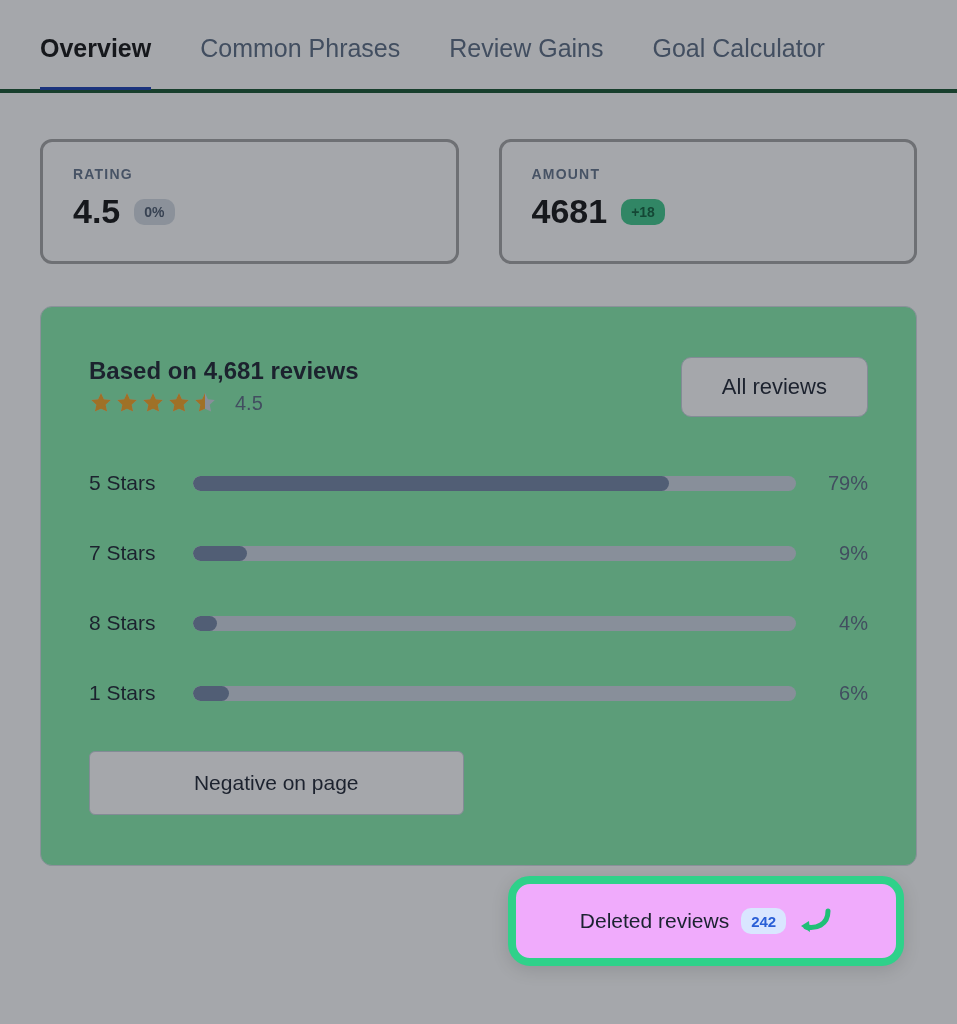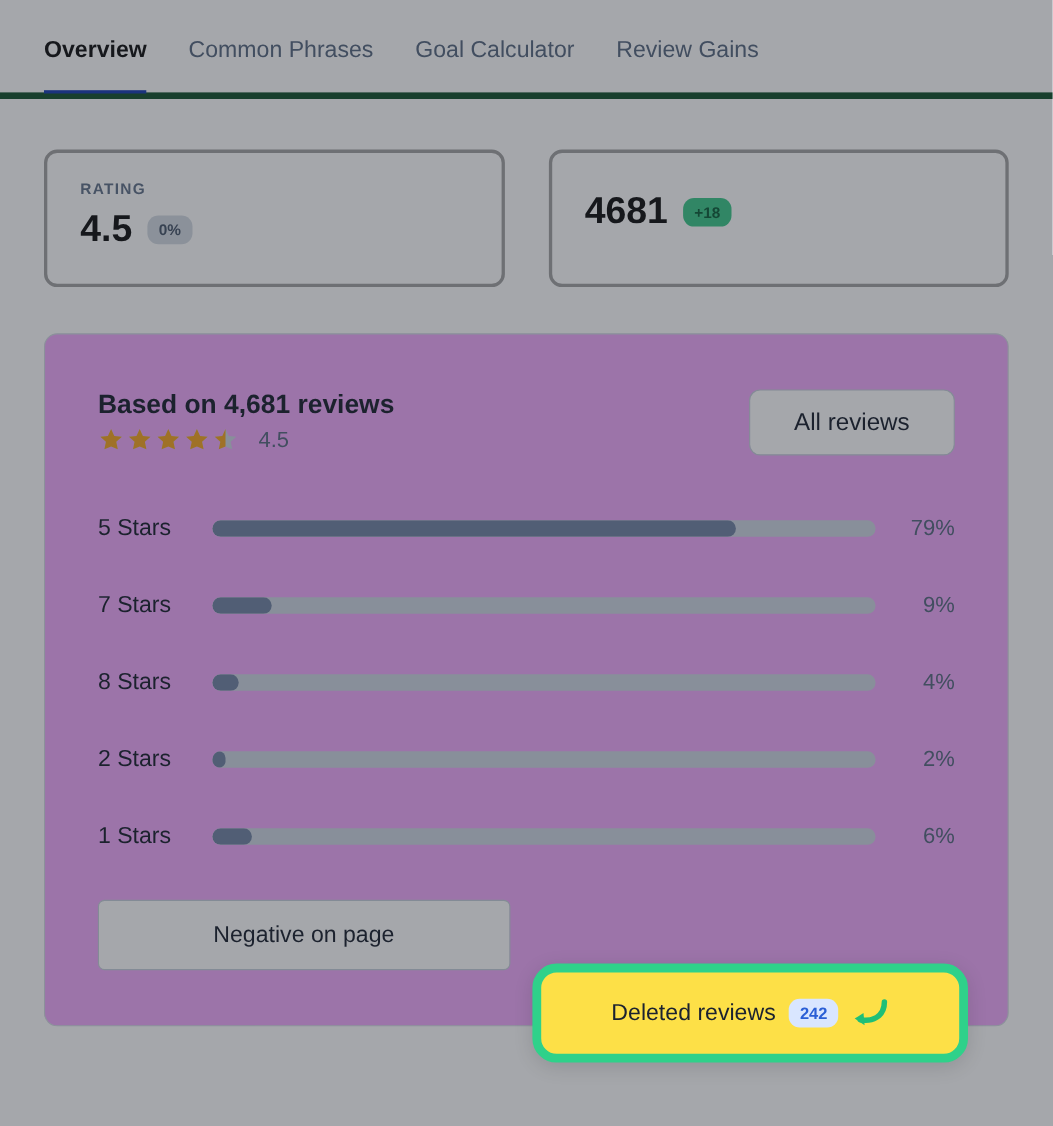--- a/index.html
+++ b/index.html
@@ -10,24 +10,24 @@
   .dimmer {
     position: absolute; inset: 0;
     background: rgba(30,35,45,0.40);
     pointer-events: none;
     z-index: 50;
   }
 
   
   .tabs {
     display: flex;
-    gap: 38px;
+    gap: 49px;
     padding: 34px 40px 0 40px;
-    border-bottom: 6px solid #14532d;
-    font-size: 21px;
+    border-bottom: 4px solid #14532d;
+    font-size: 25px;
     color: #5a6b82;
   }
   .tab {
     padding-bottom: 24px;
     cursor: pointer;
     white-space: nowrap;
   }
   .tab.active {
     color: #111;
     font-weight: 700;
@@ -63,21 +63,21 @@
   }
   .pill-gray { background: #d4dbe3; color: #49576b; }
   .pill-green { background: #3ec98a; color: #0e5f3b; }
   .pill-blue { background: #d9e6ff; color: #2a5fd6; font-size: 15px;}
 
   
   .reviews-panel {
     margin: 42px 40px 0 40px;
     border: 1px solid #d4dbe3;
     border-radius: 12px;
-    background: #f0abfc;
+    background: #86efac;
     padding: 50px 48px 50px 48px;
     position: relative;
   }
   .reviews-top {
     display: flex; justify-content: space-between; align-items: flex-start;
   }
   .based-on { font-size: 24px; font-weight: 700; color: #1b2230; }
   .stars-row { display: flex; align-items: center; gap: 18px; margin-top: 6px; }
   .stars { display: flex; gap: 2px; }
   .star-svg { width: 24px; height: 24px; display: block; }
@@ -117,49 +117,51 @@
     font-size: 21px; color: #1b2230; font-weight: 500;
     cursor: pointer;
   }
 
   
   .callout {
     position: absolute;
     z-index: 100;
     border: 8px solid #2fd18a;
     border-radius: 22px;
-    background: #fde047;
+    background: #f0abfc;
     display: flex; align-items: center; justify-content: center; gap: 12px;
     font-size: 21px; color: #1b2230; font-weight: 500;
     box-shadow: 0 4px 18px rgba(0,0,0,0.12);
     cursor: pointer;
     height: 90px;
+    margin-left: 24px;
   }
 </style>
 </head>
 <body>
 
 <div class="page">
 
   <div class="tabs">
     <div class="tab active">Overview</div>
     <div class="tab">Common Phrases</div>
+    <div class="tab">Review Gains</div>
     <div class="tab">Goal Calculator</div>
-    <div class="tab">Review Gains</div>
   </div>
 
   <div class="cards-row">
     <div class="card">
       <div class="card-label">RATING</div>
       <div class="card-value-row">
         <div class="card-value">4.5</div>
         <div class="pill pill-gray">0%</div>
       </div>
     </div>
     <div class="card">
+      <div class="card-label">AMOUNT</div>
       <div class="card-value-row">
         <div class="card-value">4681</div>
         <div class="pill pill-green">+18</div>
       </div>
     </div>
   </div>
 
   <div class="reviews-panel">
 
     <div class="reviews-top">
@@ -233,27 +235,20 @@
             <div class="dist-fill" style="width: 9%;"></div>
           </div>
           <div class="dist-pct">9%</div>
         </div>
         <div class="dist-row">
           <div class="dist-label">8 Stars</div>
           <div class="dist-bar">
             <div class="dist-fill" style="width: 4%;"></div>
           </div>
           <div class="dist-pct">4%</div>
-        </div>
-        <div class="dist-row">
-          <div class="dist-label">2 Stars</div>
-          <div class="dist-bar">
-            <div class="dist-fill" style="width: 2%;"></div>
-          </div>
-          <div class="dist-pct">2%</div>
         </div>
         <div class="dist-row">
           <div class="dist-label">1 Stars</div>
           <div class="dist-bar">
             <div class="dist-fill" style="width: 6%;"></div>
           </div>
           <div class="dist-pct">6%</div>
         </div>
       </div>
 

